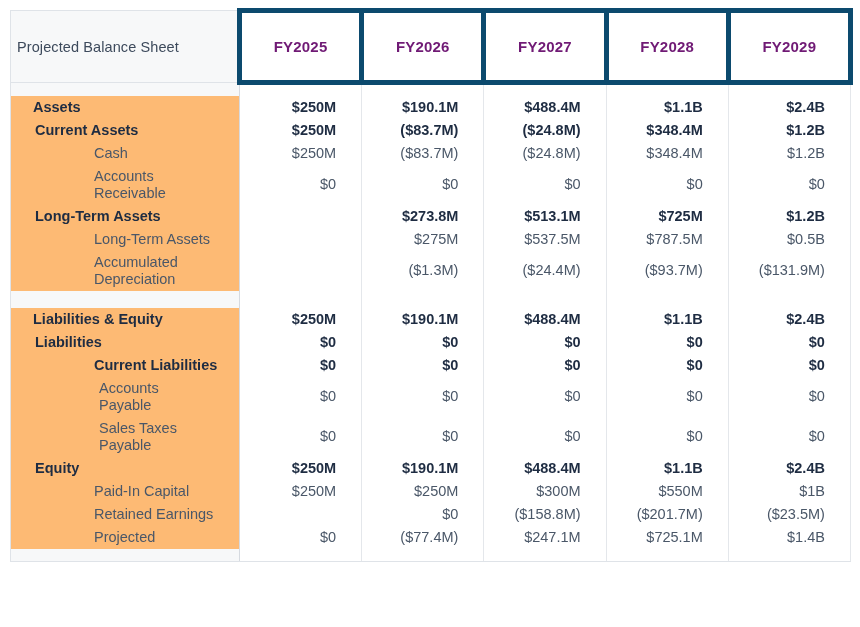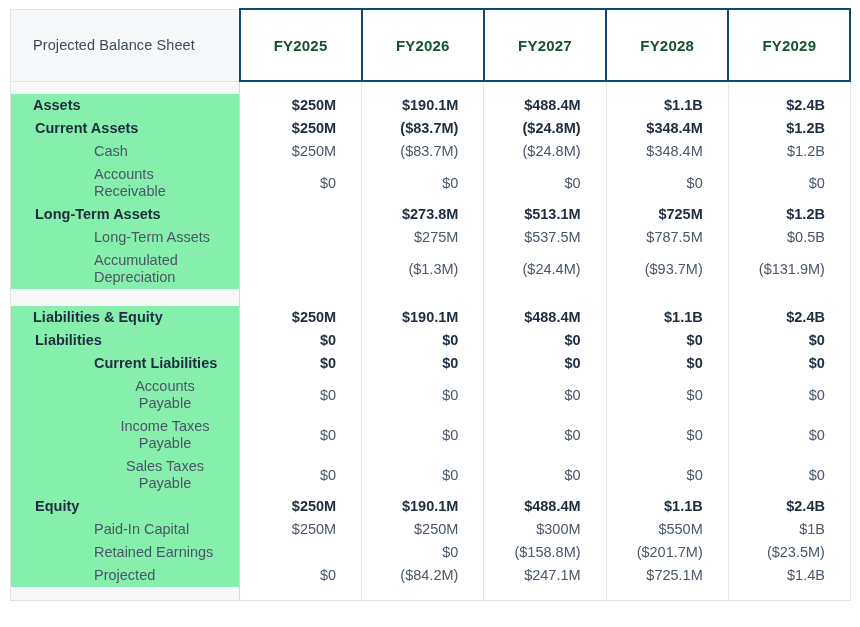--- a/index.html
+++ b/index.html
@@ -30,48 +30,48 @@
   col.c-year  { width: 122.2px; }
 
   
   thead tr.head-row { height: 72px; }
 
   th.h-label {
     background: #f7f8f9;
     border: 1px solid #dfe3e8;
     border-right: 1px solid #d6dae0;
     text-align: left;
-    padding: 0 14px 0 22px;
+    padding: 0 14px 0 6px;
     font-size: 14.5px;
     font-weight: 400;
     color: #3d4a5c;
     vertical-align: middle;
     letter-spacing: 0.1px;
   }
 
   th.h-year {
     background: #ffffff;
-    border: 2px solid #0c4a6e;
+    border: 5px solid #0c4a6e;
     text-align: center;
     font-size: 15px;
     font-weight: 700;
-    color: #14532d;
+    color: #701a75;
     vertical-align: middle;
     letter-spacing: 0.2px;
   }
 
   
   tbody td {
     vertical-align: middle;
     font-size: 14.5px;
     line-height: 17px;
   }
 
   td.lbl {
-    background: #86efac;
+    background: #fdba74;
     border-left: 1px solid #dfe3e8;
     border-right: 1px solid #d6dae0;
     text-align: left;
     padding-top: 3px;
     padding-bottom: 3px;
     padding-right: 8px;
     color: #4a5768;
     font-weight: 400;
   }
 
@@ -90,21 +90,21 @@
   tr.bold td.lbl,
   tr.bold td.val {
     font-weight: 700;
     color: #1e2c42;
   }
 
   
   td.lbl.ind0 { padding-left: 22px; }
   td.lbl.ind1 { padding-left: 24px; }
   td.lbl.ind2 { padding-left: 83px; }
-  td.lbl.ind3 { padding-left: 88px; text-align: center; }
+  td.lbl.ind3 { padding-left: 88px; }
 
   
   span.wraplbl {
     display: inline-block;
     max-width: 112px;
     white-space: normal;
   }
 
   
   tr.spacer td {
@@ -271,28 +271,20 @@
         </tr>
         <tr class="data-row">
           <td class="lbl ind3"><span class="wraplbl">Accounts Payable</span></td>
           <td class="val">$0</td>
           <td class="val">$0</td>
           <td class="val">$0</td>
           <td class="val">$0</td>
           <td class="val">$0</td>
         </tr>
         <tr class="data-row">
-          <td class="lbl ind3"><span class="wraplbl">Income Taxes Payable</span></td>
-          <td class="val">$0</td>
-          <td class="val">$0</td>
-          <td class="val">$0</td>
-          <td class="val">$0</td>
-          <td class="val">$0</td>
-        </tr>
-        <tr class="data-row">
           <td class="lbl ind3"><span class="wraplbl">Sales Taxes Payable</span></td>
           <td class="val">$0</td>
           <td class="val">$0</td>
           <td class="val">$0</td>
           <td class="val">$0</td>
           <td class="val">$0</td>
         </tr>
         <tr class="data-row bold">
           <td class="lbl ind1">Equity</td>
           <td class="val">$250M</td>
@@ -313,21 +305,21 @@
           <td class="lbl ind2">Retained Earnings</td>
           <td class="val"></td>
           <td class="val">$0</td>
           <td class="val">($158.8M)</td>
           <td class="val">($201.7M)</td>
           <td class="val">($23.5M)</td>
         </tr>
         <tr class="data-row">
           <td class="lbl ind2">Projected</td>
           <td class="val">$0</td>
-          <td class="val">($84.2M)</td>
+          <td class="val">($77.4M)</td>
           <td class="val">$247.1M</td>
           <td class="val">$725.1M</td>
           <td class="val">$1.4B</td>
         </tr>
         <tr class="bottom-pad">
           <td class="lbl"></td>
           <td class="val"></td>
           <td class="val"></td>
           <td class="val"></td>
           <td class="val"></td>

